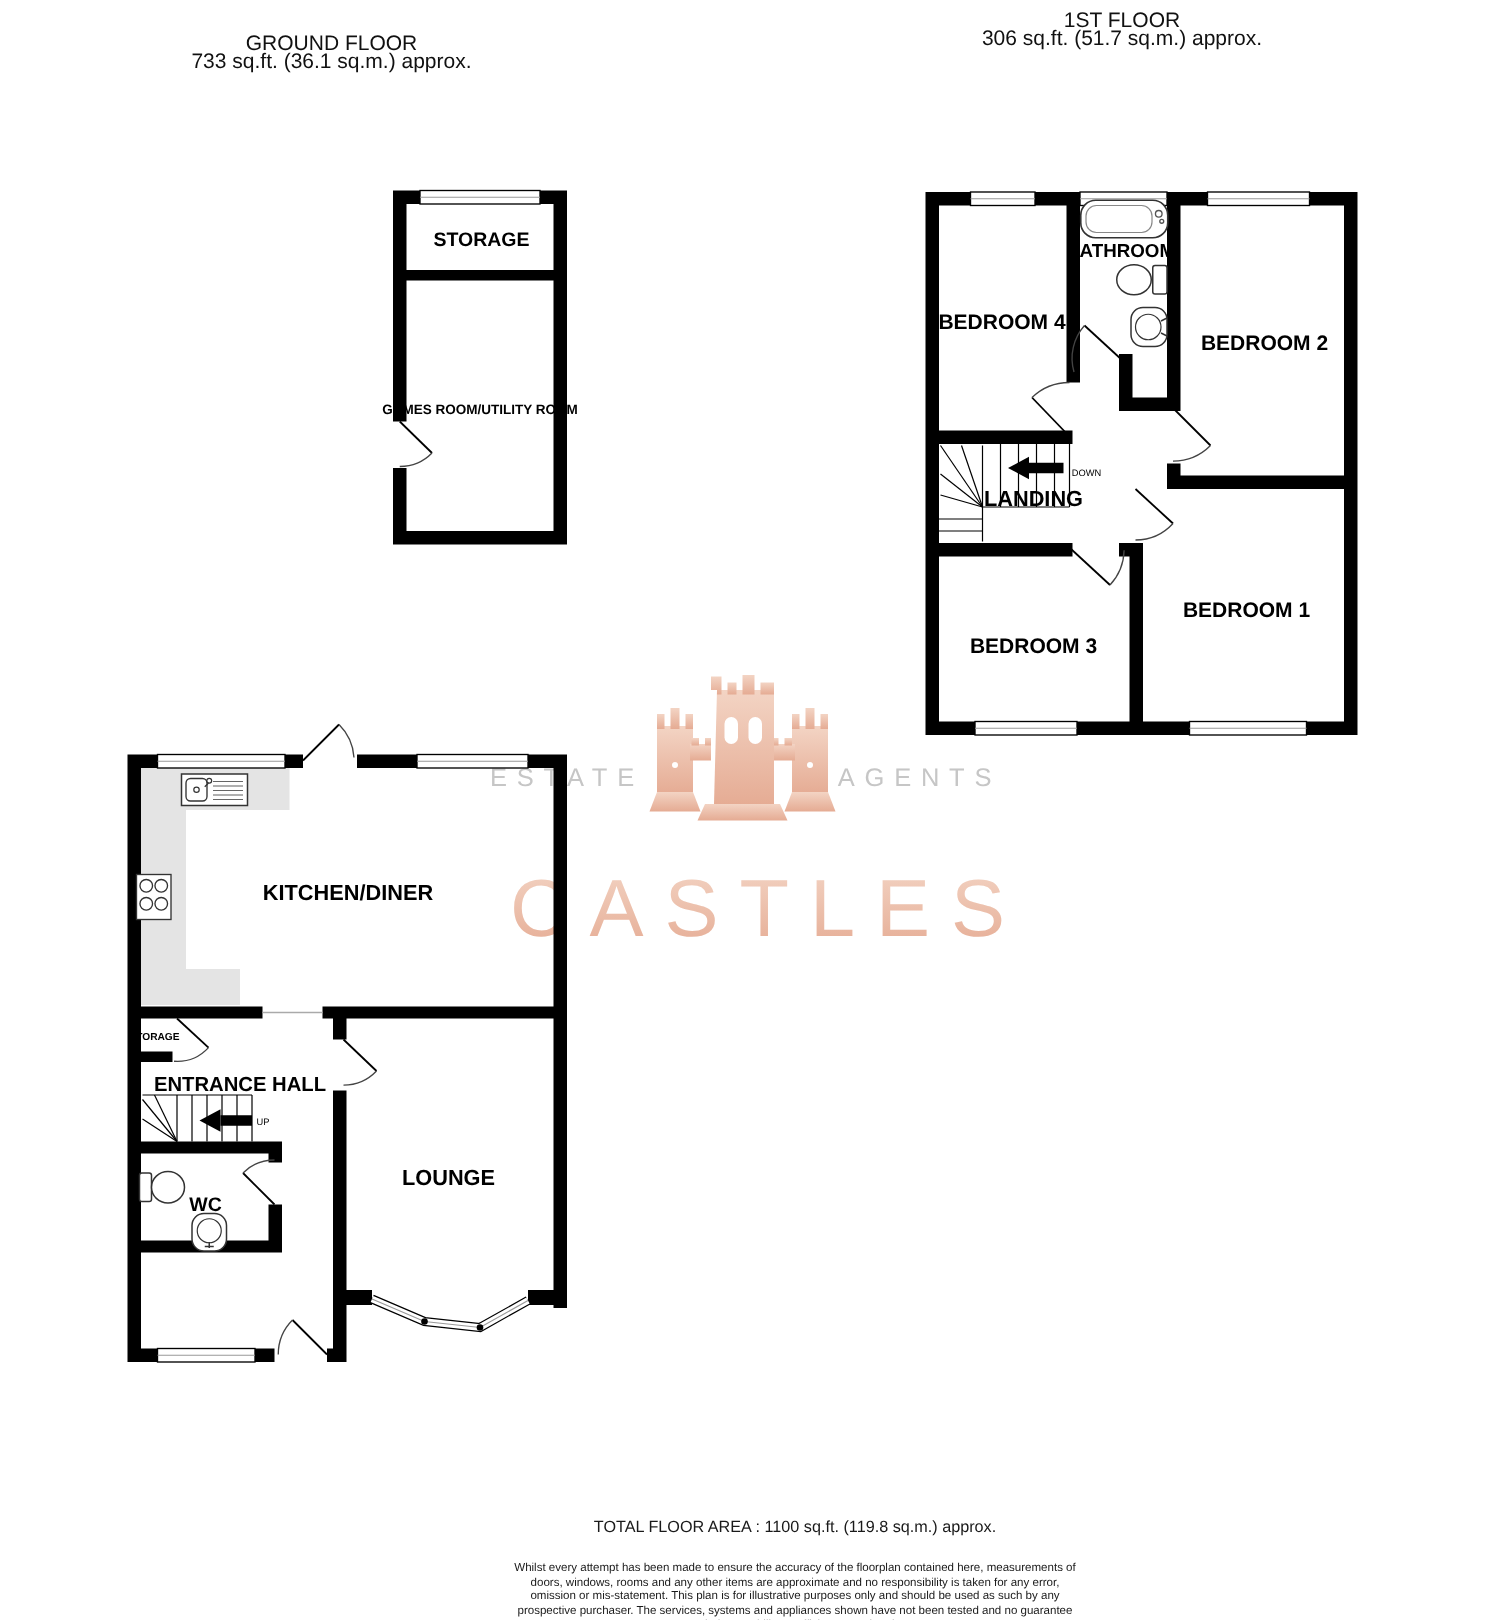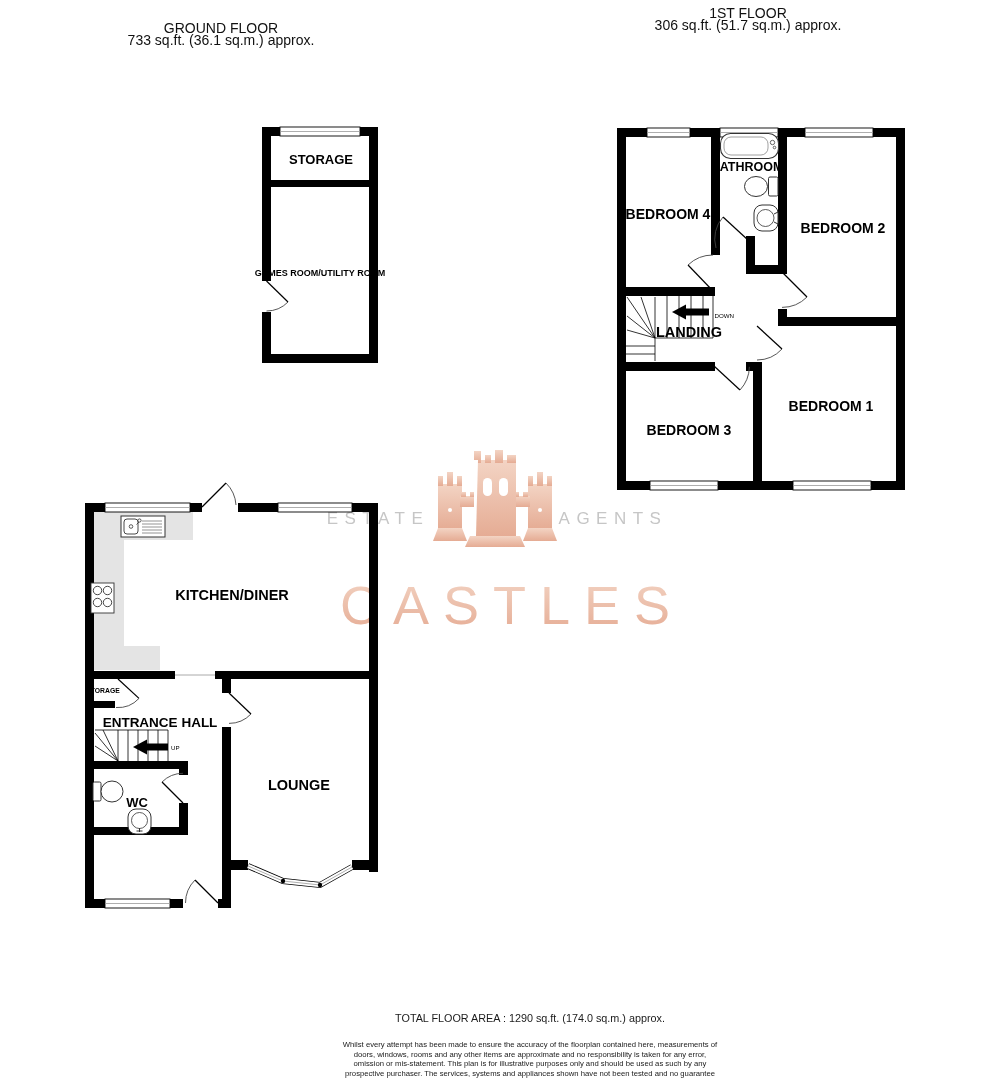--- a/index.html
+++ b/index.html
@@ -279,16 +279,16 @@
 
     <text class="room-label" x="232" y="600" font-size="14.5">KITCHEN/DINER</text>
     <text class="room-label" x="103" y="693" font-size="6.8">STORAGE</text>
     <text class="room-label" x="160" y="727" font-size="13.5">ENTRANCE HALL</text>
     <text class="room-label" x="137" y="807" font-size="13">WC</text>
     <text class="room-label" x="299" y="790" font-size="14.5">LOUNGE</text>
   </g>
 </svg>
 
 <div class="footer">
-  <p class="total">TOTAL FLOOR AREA : 1290 sq.ft. (174.0 sq.m.) approx.</p>
+  <p class="total">TOTAL FLOOR AREA : 1100 sq.ft. (119.8 sq.m.) approx.</p>
   <p class="disc">Whilst every attempt has been made to ensure the accuracy of the floorplan contained here, measurements of doors, windows, rooms and any other items are approximate and no responsibility is taken for any error, omission or mis-statement. This plan is for illustrative purposes only and should be used as such by any prospective purchaser. The services, systems and appliances shown have not been tested and no guarantee as to their operability or efficiency can be given.</p>
   <p class="credit">Made with Metropix ©2026</p>
 </div>
 
 </body></html>

